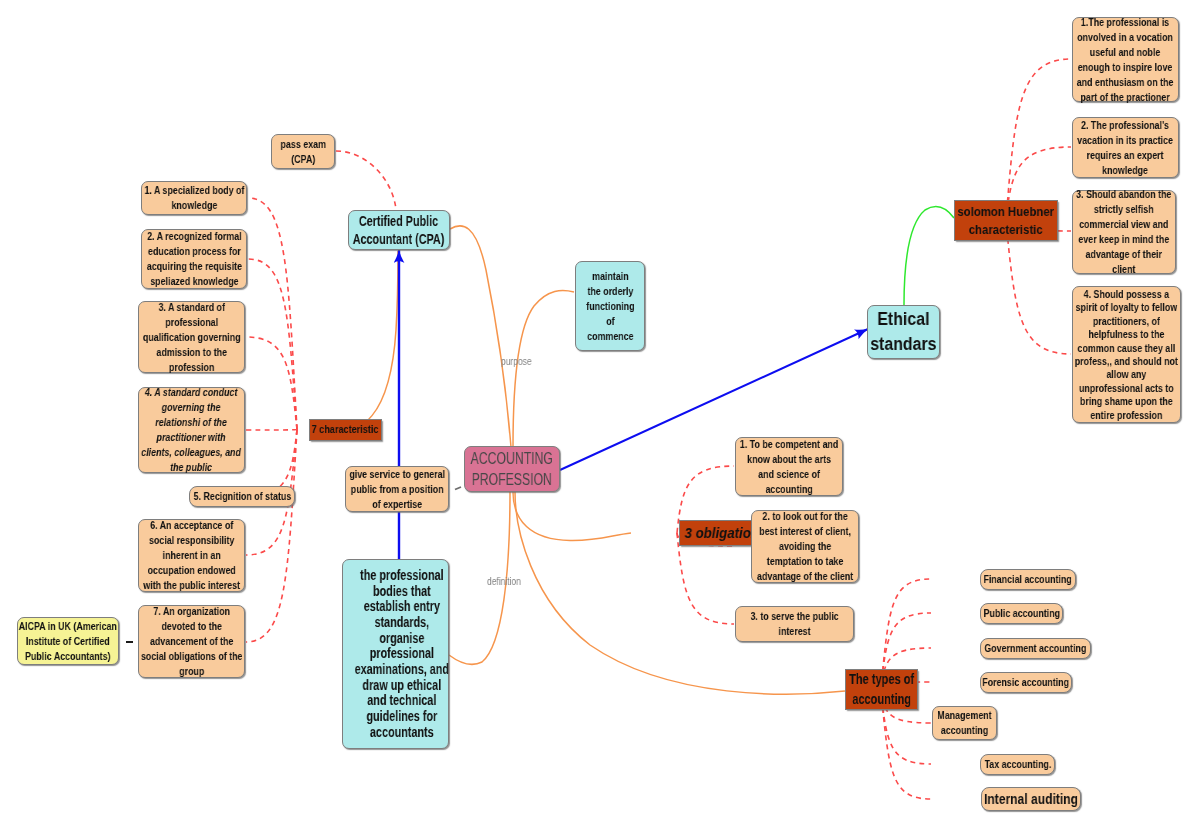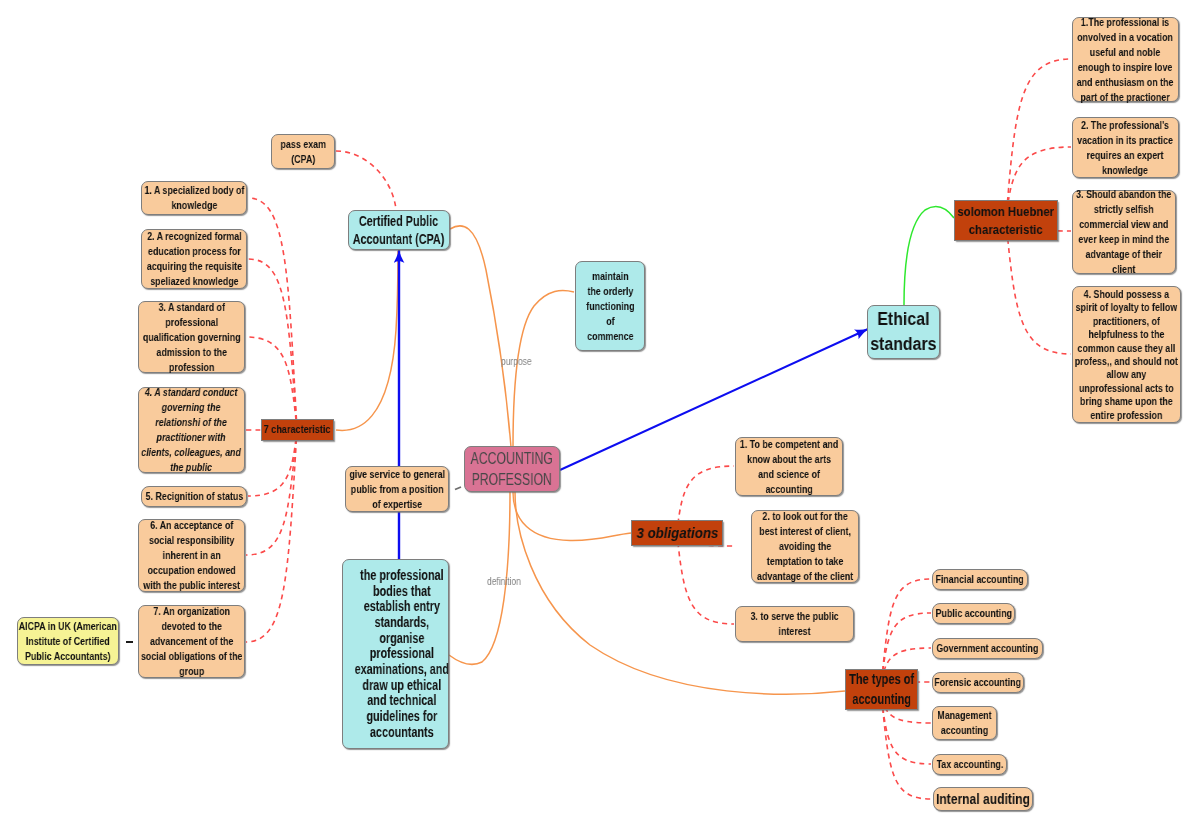--- a/index.html
+++ b/index.html
@@ -5,21 +5,21 @@
   html,body{margin:0;padding:0;background:#ffffff;}
   #canvas{position:relative;width:1200px;height:830px;overflow:hidden;background:#fff;
     font-family:"Liberation Sans",sans-serif;}
   svg.links{position:absolute;left:0;top:0;width:1200px;height:830px;pointer-events:none;}
   .node{position:absolute;box-sizing:border-box;display:flex;align-items:center;justify-content:center;
     border:0.9px solid #7e7e7e;border-radius:7px;
     box-shadow:1.3px 1.3px 1.1px -0.4px rgba(105,105,105,.72);overflow:visible;}
   .node > span{display:block;flex:0 0 auto;text-align:center;font-weight:bold;color:#111;line-height:1.30;
     transform-origin:center center;will-change:transform;}
   .n-orange{background:#f9cb9c;}
-  .pill{border-radius:8px;}
+  .pill{border-radius:8px;margin-left:48px;}
   .n-cyan{background:#aeeaea;}
   .n-green{background:#c2410c;border-radius:0;}
   .n-yellow{background:#f6f395;}
   .n-pink{background:#d97394;}
   .n-pink > span{color:#474747;font-weight:normal;}
   .elabel{position:absolute;color:#818181;font-weight:normal;font-size:10.6px;white-space:nowrap;
     transform:scaleX(.80);transform-origin:left center;will-change:transform;}
 </style>
 </head>
 <body>

